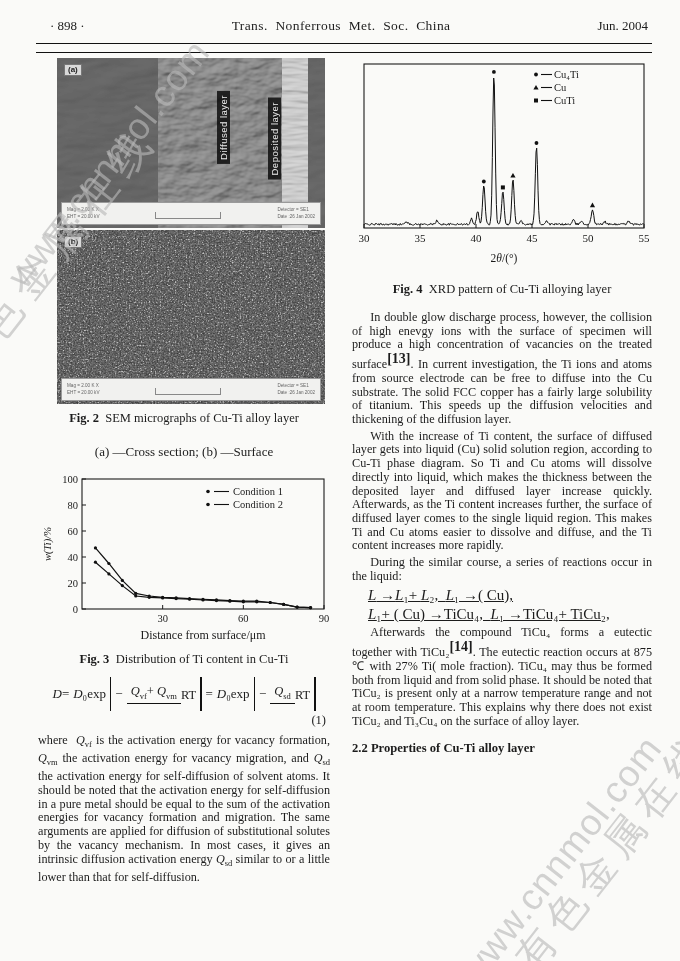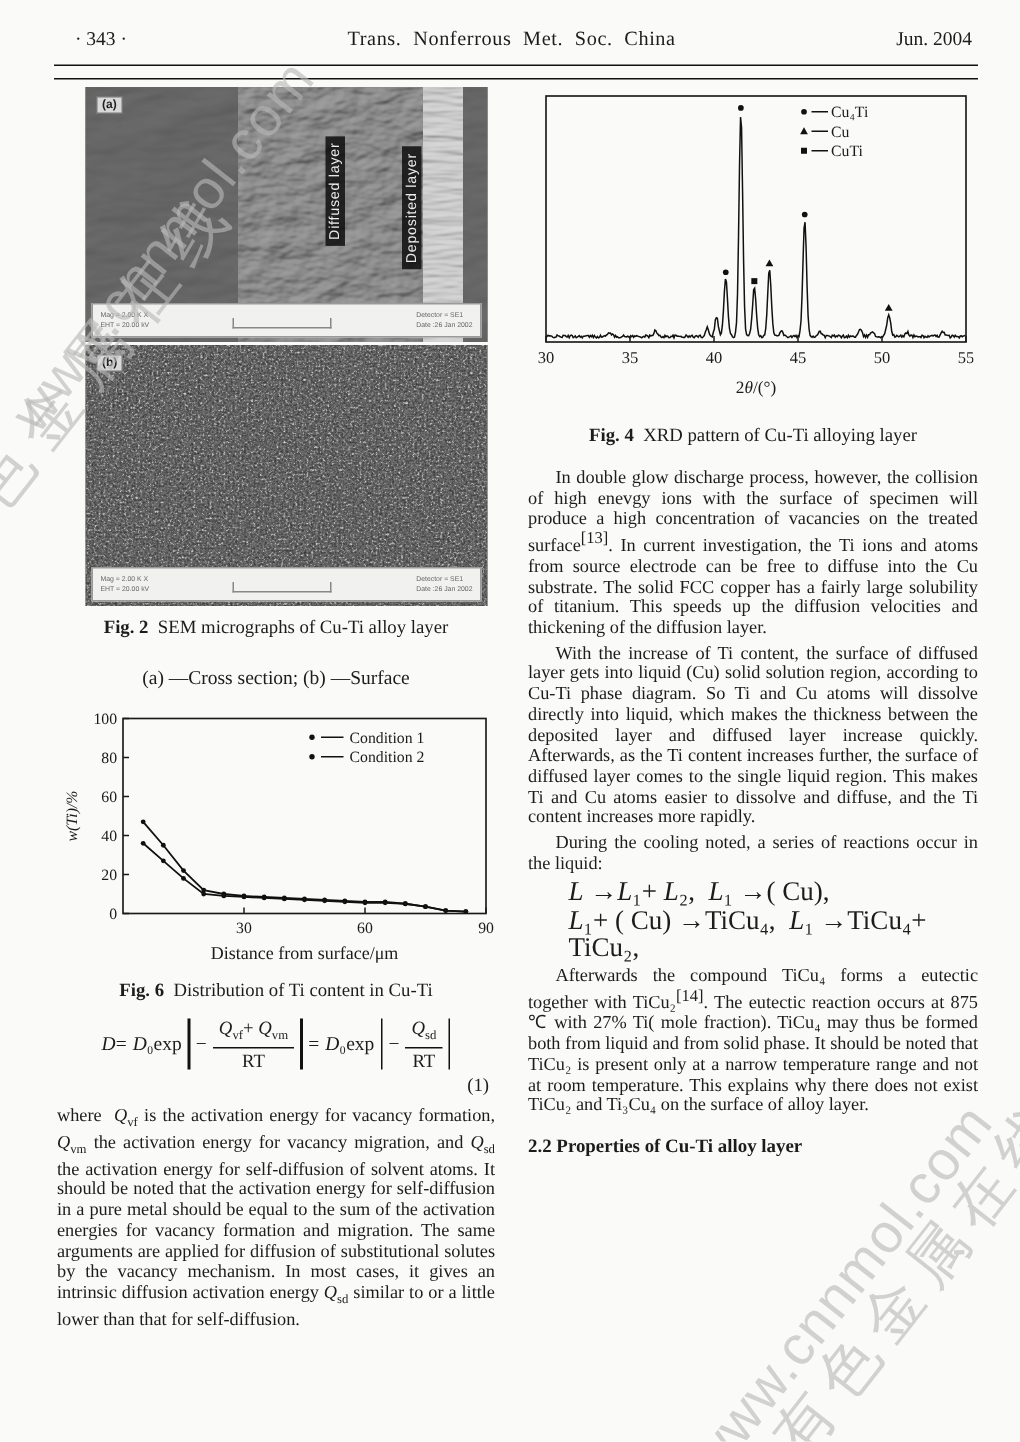--- a/index.html
+++ b/index.html
@@ -45,34 +45,34 @@
 
   
   .cap{ text-align:center;font-size:12.5px;margin-top:7px;line-height:15px;}
   .cap b{font-weight:bold;}
   .cap .sub{font-size:13px;margin-top:18px;}
   .figwrap{margin:0;padding:0;}
   .chartbox{margin-top:12px;}
   .body{font-size:12.2px;line-height:13.7px;text-align:justify;margin:0;}
   .body.ind{text-indent:1.5em;}
   .mt6{margin-top:6px;} .mt14{margin-top:14px;} .mt3{margin-top:3px;}
-  sub{font-size:8.5px;} sup{font-size:11px;}
+  sub{font-size:8.5px;} sup{font-size:14px;font-weight:bold;}
 
   
   .equation{margin-top:10px;}
   .eqrow{display:flex;justify-content:center;align-items:center;font-size:13px;}
   .eqrow .sp{margin:0 2px;white-space:nowrap;}
   .ebar{width:1.4px;height:34px;background:#111;margin:0 2px;flex:0 0 auto;}
-  .frac{display:inline-flex;flex-direction:column;align-items:center;margin:0 2px;font-size:12.5px;line-height:14px;}
+  .frac{display:inline-flex;flex-direction:row;align-items:center;margin:0 2px;font-size:12.5px;line-height:14px;}
   .frac .num{border-bottom:1.2px solid #111;padding:0 4px 1px;}
   .frac .den{padding-top:1px;}
   .eqnum{text-align:right;font-size:12.5px;padding-right:4px;margin-top:2px;}
 
   
-  .reactions{margin:3px 0 2px 27px;font-size:18px;line-height:18.5px;}
+  .reactions{margin:3px 0 2px 16px;font-size:15px;line-height:18.5px;text-decoration:underline;}
 
   .h32{font-size:12.6px;font-weight:bold;margin-top:13px;}
 
   
   .wm{position:absolute;z-index:9;pointer-events:none;white-space:nowrap;
       color:#b9b9b9;opacity:.62;font-family:"Liberation Sans",sans-serif;
       transform-origin:0 50%;}
   .wm.cn-tl{left:-44px;top:348px;font-size:42px;letter-spacing:10px;transform:rotate(-52deg);}
   .wm.url-tl{left:16px;top:262px;font-size:37px;letter-spacing:1px;transform:rotate(-52deg);}
   .wm.cn-br{left:524px;top:938px;font-size:40px;letter-spacing:8px;transform:rotate(-52deg);}
@@ -112,21 +112,21 @@
         <feFuncG type="discrete" tableValues="0.08 0.15 0.3 0.8 0.95"></feFuncG>
         <feFuncB type="discrete" tableValues="0.08 0.15 0.3 0.8 0.95"></feFuncB>
       </feComponentTransfer>
     </filter>
   </defs>
 </svg>
 
 <div class="page">
 
   <div class="hdr">
-    <span>· 343 ·</span>
+    <span>· 898 ·</span>
     <span class="jtitle">Trans. Nonferrous Met. Soc. China</span>
     <span>Jun. 2004</span>
   </div>
   <div class="rule r1"></div>
   <div class="rule r2"></div>
 
   <div class="cols">
 
     <div class="colL">
 
@@ -239,21 +239,21 @@
               <circle cx="259.1111111111111" cy="136.05" r="1.6" fill="#111"></circle>
               <circle cx="272.55555555555554" cy="136.7" r="1.6" fill="#111"></circle>
               <circle cx="170" cy="20.5" r="1.8" fill="#111"></circle>
               <line x1="176" y1="20.5" x2="191" y2="20.5" stroke="#111" stroke-width="1.1"></line>
               <text x="195" y="24" font-size="10.5">Condition 1</text>
               <circle cx="170" cy="33.5" r="1.8" fill="#111"></circle>
               <line x1="176" y1="33.5" x2="191" y2="33.5" stroke="#111" stroke-width="1.1"></line>
               <text x="195" y="37" font-size="10.5">Condition 2</text>
             </svg></div>
         <figcaption class="cap" style="margin-top:5px">
-          <div><b>Fig. 6</b>&nbsp;&nbsp;<span>Distribution of Ti content in Cu-Ti</span></div>
+          <div><b>Fig. 3</b>&nbsp;&nbsp;<span>Distribution of Ti content in Cu-Ti</span></div>
         </figcaption>
       </figure>
 
       <div class="equation">
         <div class="eqrow">
           <span class="sp"><i>D</i>= </span>
           <span class="sp"><i>D</i>₀exp</span>
           <span class="ebar"></span>
           <span class="sp">−</span>
           <span class="frac">
@@ -312,21 +312,21 @@
               <line x1="189" y1="42.5" x2="200" y2="42.5" stroke="#111" stroke-width="1.1"></line>
               <text x="202" y="46" font-size="10.5">CuTi</text>
             </svg></div>
         <figcaption class="cap" style="margin-top:12px">
           <b>Fig. 4</b>&nbsp;&nbsp;<span>XRD pattern of Cu-Ti alloying layer</span>
         </figcaption>
       </figure>
 
       <p class="body ind mt14">In double glow discharge process, however, the collision of high enevgy ions with the surface of specimen will produce a high concentration of vacancies on the treated surface<sup>[13]</sup>. In current investigation, the Ti ions and atoms from source electrode can be free to diffuse into the Cu substrate. The solid FCC copper has a fairly large solubility of titanium. This speeds up the diffusion velocities and thickening of the diffusion layer.</p>
       <p class="body ind mt3">With the increase of Ti content, the surface of diffused layer gets into liquid (Cu) solid solution region, according to Cu-Ti phase diagram. So Ti and Cu atoms will dissolve directly into liquid, which makes the thickness between the deposited layer and diffused layer increase quickly. Afterwards, as the Ti content increases further, the surface of diffused layer comes to the single liquid region. This makes Ti and Cu atoms easier to dissolve and diffuse, and the Ti content increases more rapidly.</p>
-      <p class="body ind mt3">During the cooling noted, a series of reactions occur in the liquid:</p>
+      <p class="body ind mt3">During the similar course, a series of reactions occur in the liquid:</p>
 
       <div class="reactions">
         <div><i>L</i> →<i>L</i>₁+ <i>L</i>₂,&nbsp;&nbsp;<i>L</i>₁ →( Cu),</div>
         <div><i>L</i>₁+ ( Cu) →TiCu₄,&nbsp;&nbsp;<i>L</i>₁ →TiCu₄+ TiCu₂,</div>
       </div>
 
       <p class="body ind mt3">Afterwards the compound TiCu₄ forms a eutectic together with TiCu₂<sup>[14]</sup>. The eutectic reaction occurs at 875 ℃ with 27% Ti( mole fraction). TiCu₄ may thus be formed both from liquid and from solid phase. It should be noted that TiCu₂ is present only at a narrow temperature range and not at room temperature. This explains why there does not exist TiCu₂ and Ti₃Cu₄ on the surface of alloy layer.</p>
       <h3 class="h32">2.2  Properties of Cu-Ti alloy layer</h3>
     </div>
   </div>

